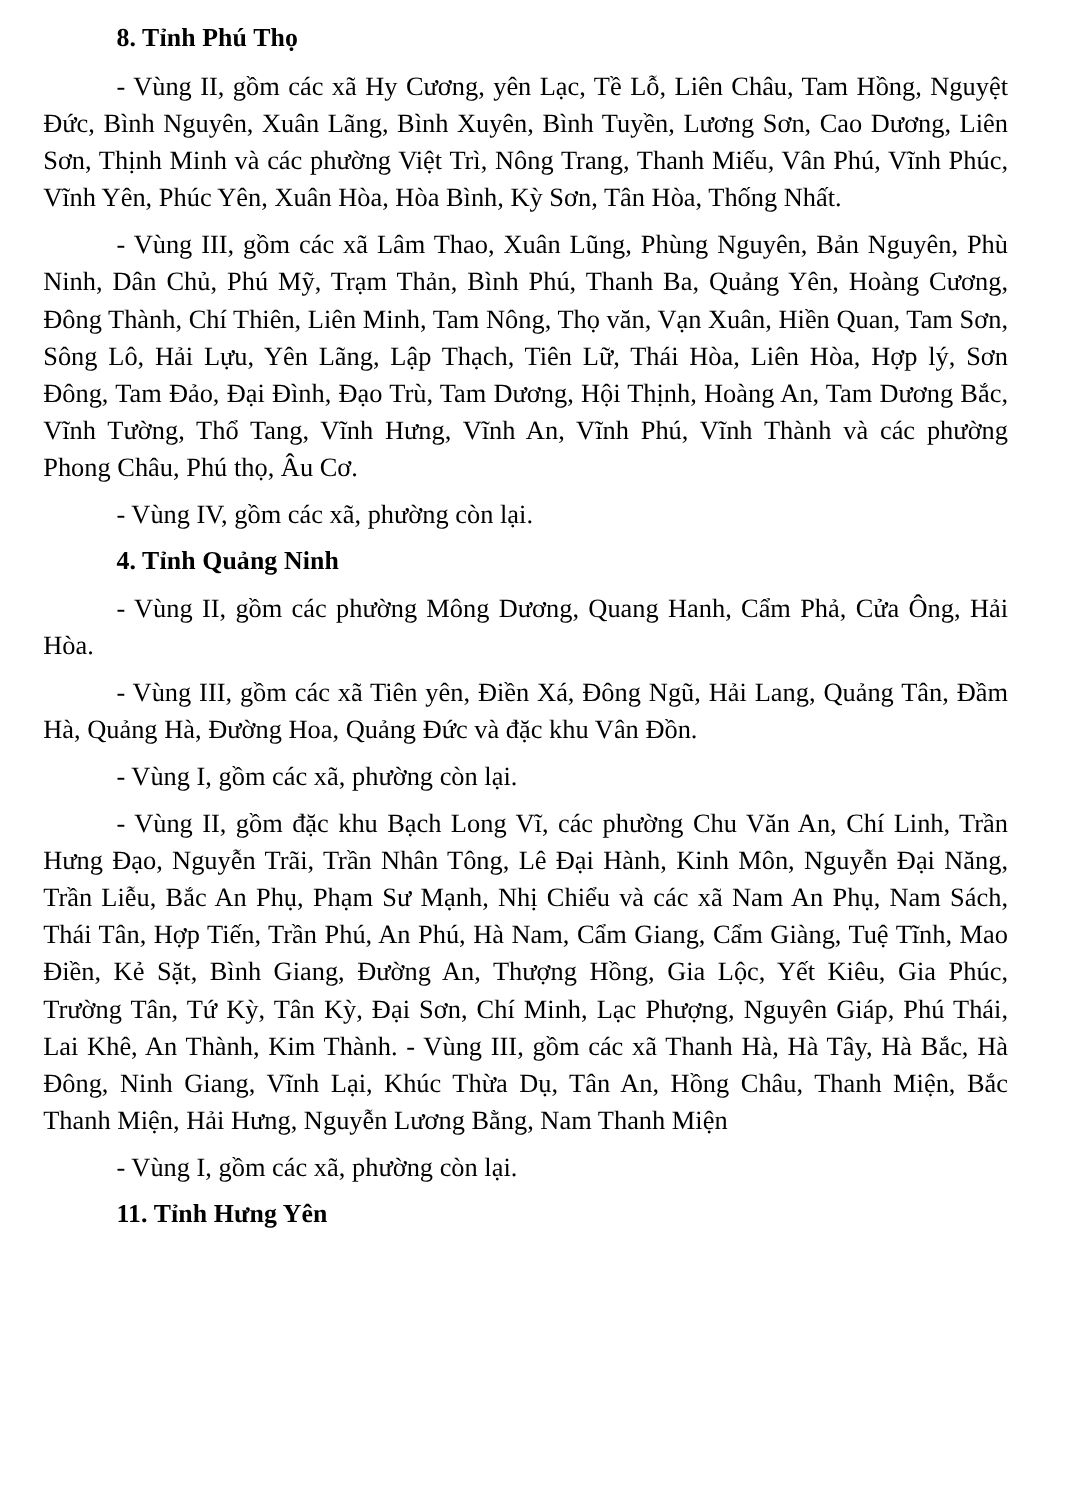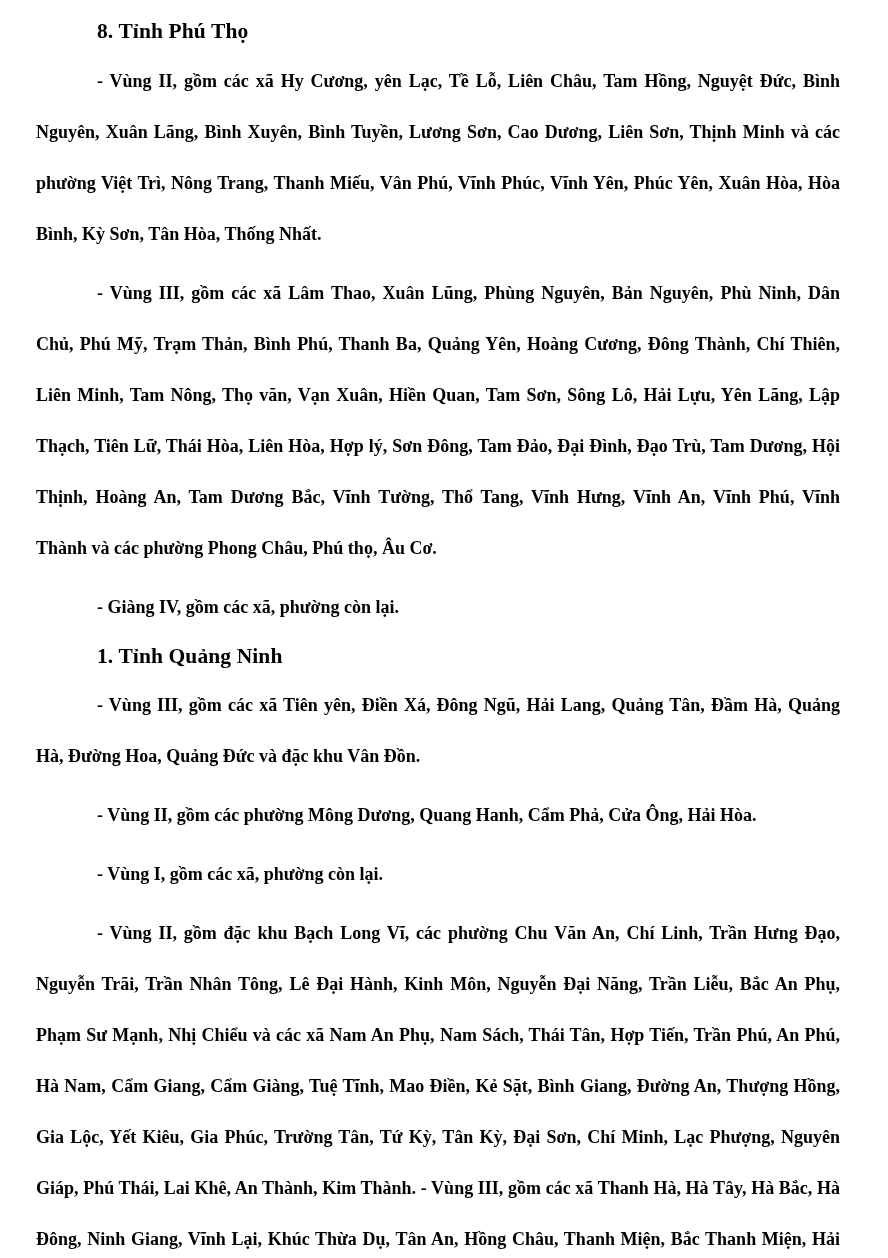--- a/index.html
+++ b/index.html
@@ -24,48 +24,47 @@
   .heading {
     font-weight: bold;
     font-size: 21.5px;
     line-height: 1.0;
     margin: 0;
     padding: 9px 0 9px 61px;
     letter-spacing: 0.1px;
     white-space: nowrap;
   }
   .para {
-    font-size: 18px;
-    line-height: 51px;
+    font-size: 22px;
+    line-height: 31px;
     margin: 0;
     padding: 4px 0 4px 0;
     text-align: justify;
     text-justify: inter-word;
     text-indent: 61px;
     hyphens: none;
-    font-weight: bold;
   }
   .para.short {
     text-align: left;
   }
 </style>
 </head>
 <body>
 
 <div class="page">
   <div class="content">
 
     <h2 class="heading">8. Tỉnh Phú Thọ</h2>
     <p class="para">- Vùng II, gồm các xã Hy Cương, yên Lạc, Tề Lỗ, Liên Châu, Tam Hồng, Nguyệt Đức, Bình Nguyên, Xuân Lãng, Bình Xuyên, Bình Tuyền, Lương Sơn, Cao Dương, Liên Sơn, Thịnh Minh và các phường Việt Trì, Nông Trang, Thanh Miếu, Vân Phú, Vĩnh Phúc, Vĩnh Yên, Phúc Yên, Xuân Hòa, Hòa Bình, Kỳ Sơn, Tân Hòa, Thống Nhất.</p>
     <p class="para">- Vùng III, gồm các xã Lâm Thao, Xuân Lũng, Phùng Nguyên, Bản Nguyên, Phù Ninh, Dân Chủ, Phú Mỹ, Trạm Thản, Bình Phú, Thanh Ba, Quảng Yên, Hoàng Cương, Đông Thành, Chí Thiên, Liên Minh, Tam Nông, Thọ văn, Vạn Xuân, Hiền Quan, Tam Sơn, Sông Lô, Hải Lựu, Yên Lãng, Lập Thạch, Tiên Lữ, Thái Hòa, Liên Hòa, Hợp lý, Sơn Đông, Tam Đảo, Đại Đình, Đạo Trù, Tam Dương, Hội Thịnh, Hoàng An, Tam Dương Bắc, Vĩnh Tường, Thổ Tang, Vĩnh Hưng, Vĩnh An, Vĩnh Phú, Vĩnh Thành và các phường Phong Châu, Phú thọ, Âu Cơ.</p>
-    <p class="para short">- Giàng IV, gồm các xã, phường còn lại.</p>
+    <p class="para short">- Vùng IV, gồm các xã, phường còn lại.</p>
 
-    <h2 class="heading">1. Tỉnh Quảng Ninh</h2>
+    <h2 class="heading">4. Tỉnh Quảng Ninh</h2>
+    <p class="para">- Vùng II, gồm các phường Mông Dương, Quang Hanh, Cẩm Phả, Cửa Ông, Hải Hòa.</p>
     <p class="para">- Vùng III, gồm các xã Tiên yên, Điền Xá, Đông Ngũ, Hải Lang, Quảng Tân, Đầm Hà, Quảng Hà, Đường Hoa, Quảng Đức và đặc khu Vân Đồn.</p>
-    <p class="para">- Vùng II, gồm các phường Mông Dương, Quang Hanh, Cẩm Phả, Cửa Ông, Hải Hòa.</p>
     <p class="para short">- Vùng I, gồm các xã, phường còn lại.</p>
 
     <p class="para">- Vùng II, gồm đặc khu Bạch Long Vĩ, các phường Chu Văn An, Chí Linh, Trần Hưng Đạo, Nguyễn Trãi, Trần Nhân Tông, Lê Đại Hành, Kinh Môn, Nguyễn Đại Năng, Trần Liễu, Bắc An Phụ, Phạm Sư Mạnh, Nhị Chiểu và các xã Nam An Phụ, Nam Sách, Thái Tân, Hợp Tiến, Trần Phú, An Phú, Hà Nam, Cẩm Giang, Cẩm Giàng, Tuệ Tĩnh, Mao Điền, Kẻ Sặt, Bình Giang, Đường An, Thượng Hồng, Gia Lộc, Yết Kiêu, Gia Phúc, Trường Tân, Tứ Kỳ, Tân Kỳ, Đại Sơn, Chí Minh, Lạc Phượng, Nguyên Giáp, Phú Thái, Lai Khê, An Thành, Kim Thành. - Vùng III, gồm các xã Thanh Hà, Hà Tây, Hà Bắc, Hà Đông, Ninh Giang, Vĩnh Lại, Khúc Thừa Dụ, Tân An, Hồng Châu, Thanh Miện, Bắc Thanh Miện, Hải Hưng, Nguyễn Lương Bằng, Nam Thanh Miện</p>
     <p class="para short">- Vùng I, gồm các xã, phường còn lại.</p>
 
     <h2 class="heading">11. Tỉnh Hưng Yên</h2>
 
   </div>
 </div>
 

